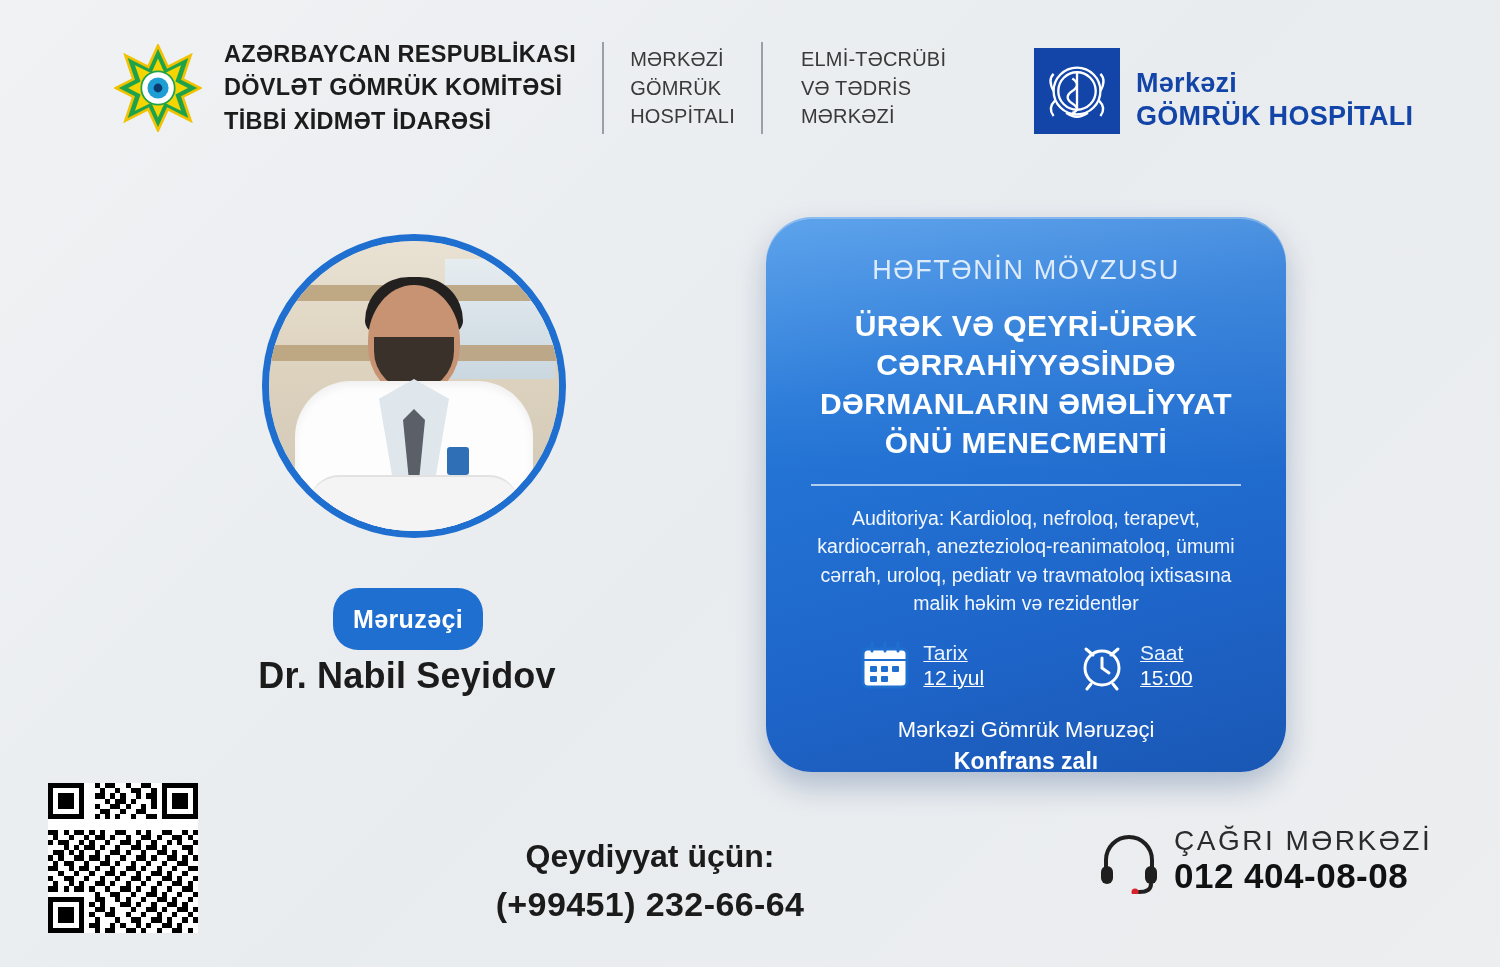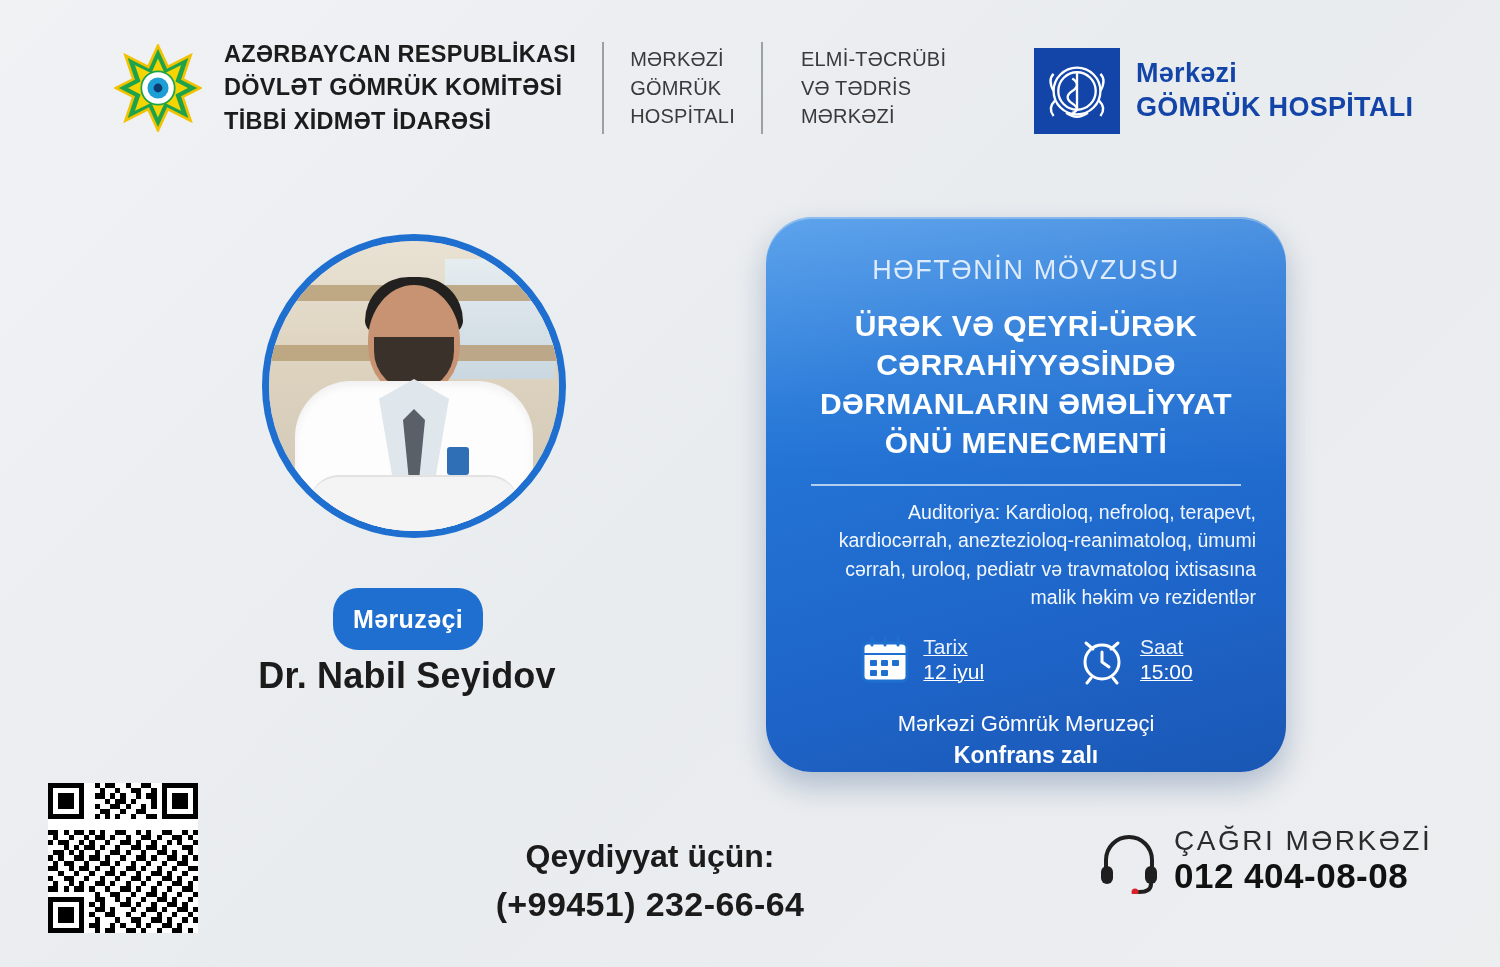--- a/index.html
+++ b/index.html
@@ -64,21 +64,21 @@
     white-space: nowrap;
     letter-spacing: 0.2px;
   }
   .hdr-col.second { margin-left: 12px; }
 
   .hosp-logo {
     position: absolute;
     top: 48px;
     left: 1013px;
     display: flex;
-    align-items: center;
+    align-items: flex-end;
     gap: 16px;
     padding-left: 21px;
   }
   .hosp-mark {
     width: 86px;
     height: 86px;
     background: #1345a8;
     display: flex;
     align-items: center;
     justify-content: center;
@@ -286,26 +286,25 @@
     line-height: 1.3;
     letter-spacing: .4px;
   }
   .card-rule {
     margin: 22px auto 0;
     width: 430px;
     height: 2px;
     background: rgba(255,255,255,.65);
   }
   .card-aud {
-    margin-top: 12px;
+    margin-top: 18px;
     padding: 0 30px;
     font-size: 19.5px;
     line-height: 1.45;
     color: #f2f7fe;
-    text-align: right;
   }
   .meta-row {
     margin-top: 22px;
     display: flex;
     justify-content: center;
     gap: 92px;
     align-items: center;
   }
   .meta {
     display: flex;

